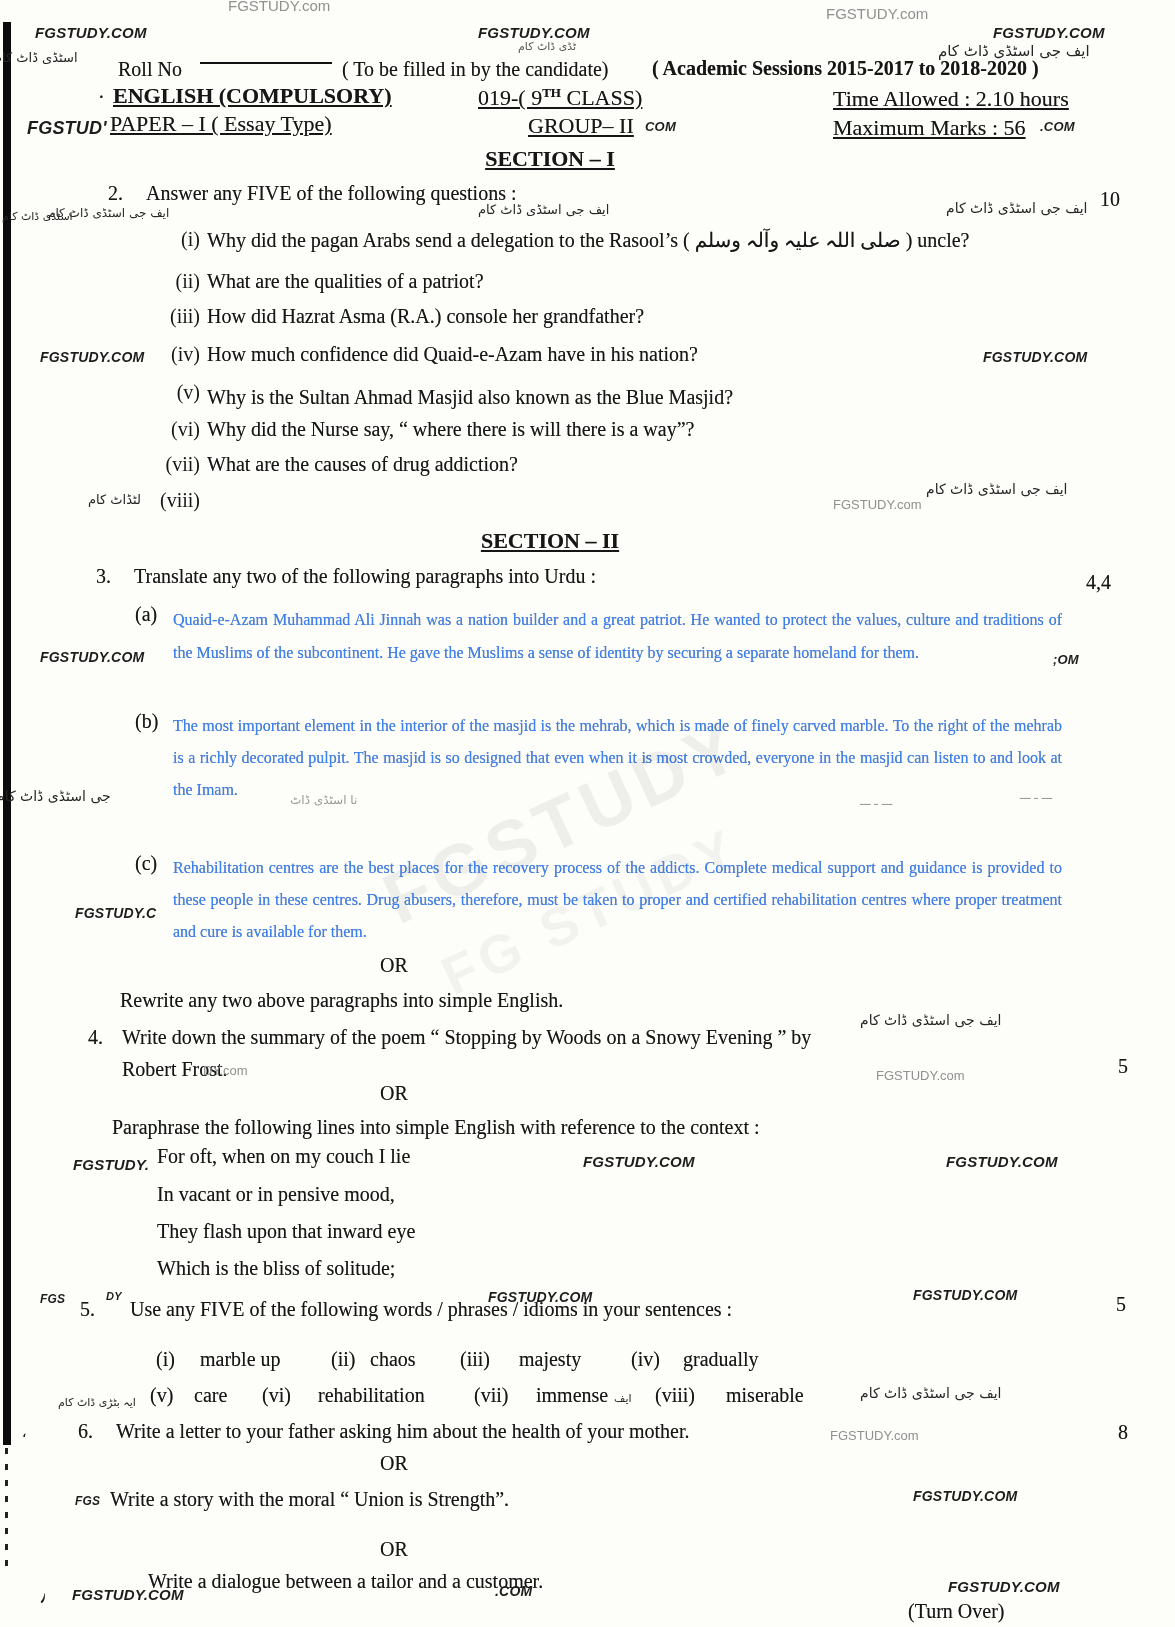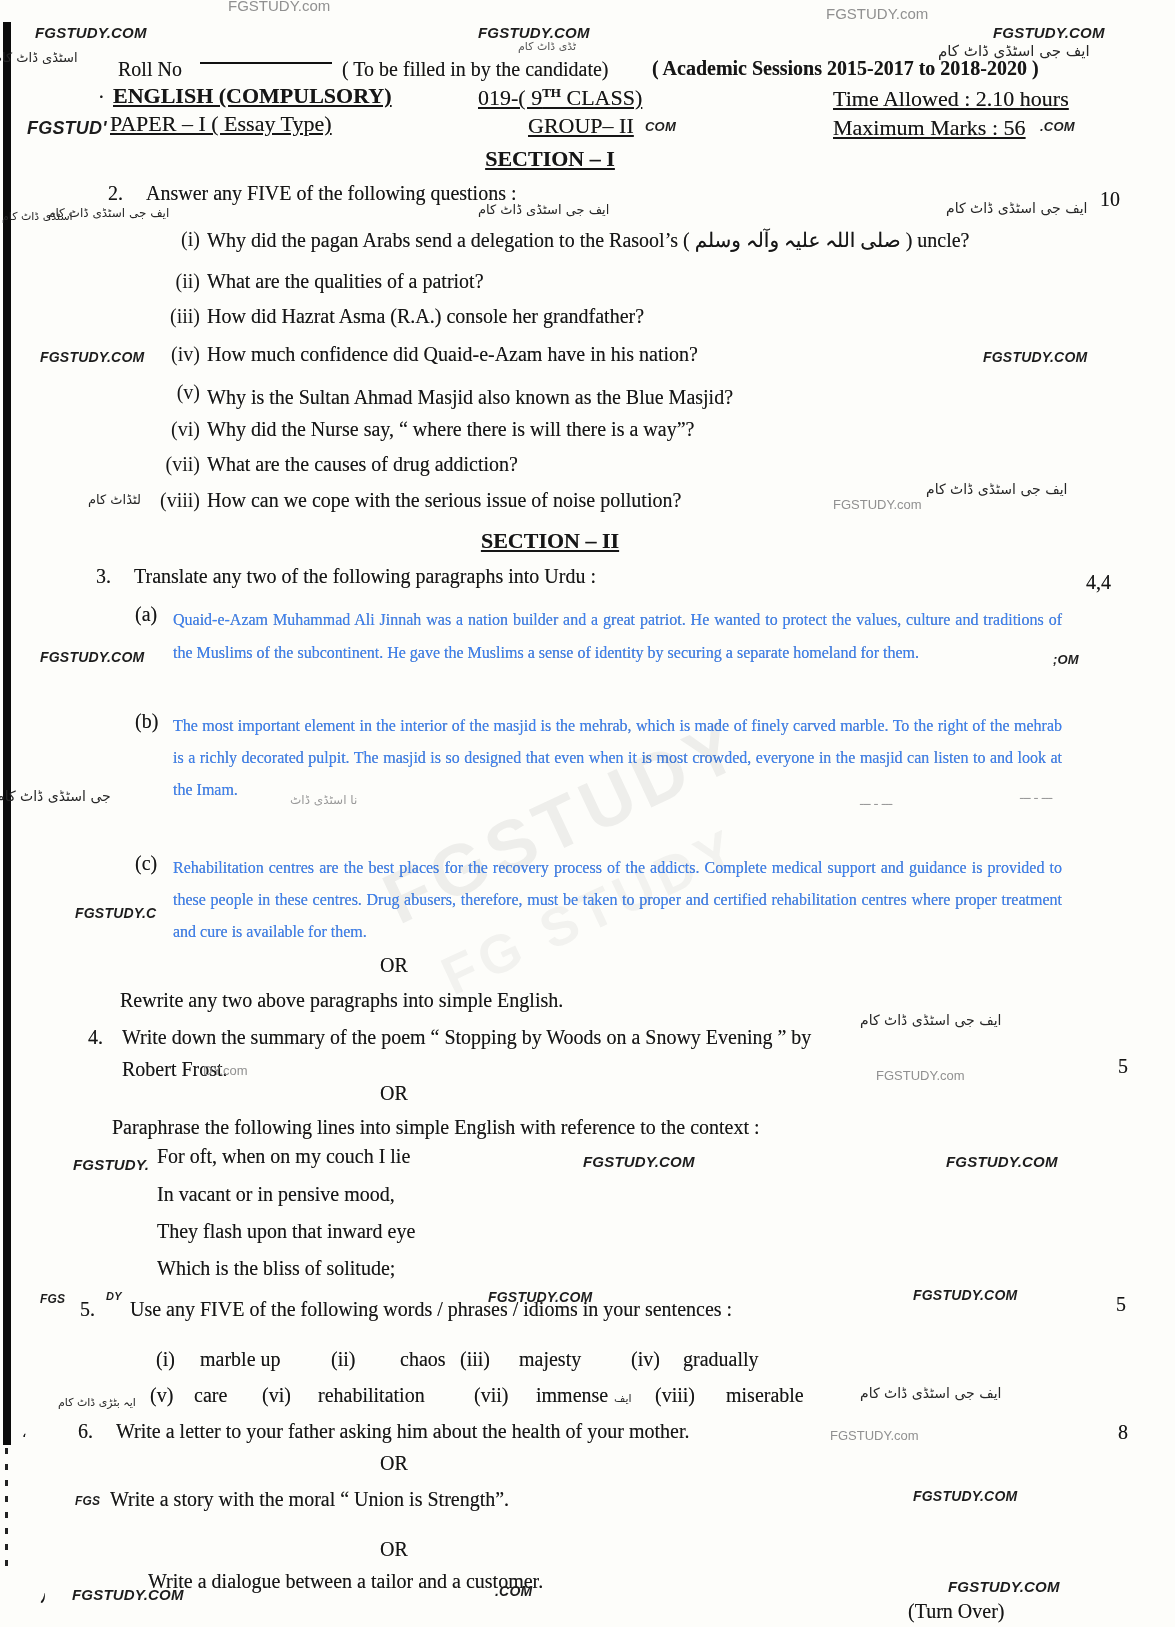--- a/index.html
+++ b/index.html
@@ -92,21 +92,20 @@
   <div class="t" style="left:207px;top:386px;">Why is the Sultan Ahmad Masjid also known as the Blue Masjid?</div>
 
   <div class="qnum" style="left:112px;top:418px;">(vi)</div>
   <div class="t" style="left:207px;top:418px;">Why did the Nurse say, “ where there is will there is a way”?</div>
 
   <div class="qnum" style="left:112px;top:453px;">(vii)</div>
   <div class="t" style="left:207px;top:453px;">What are the causes of drug addiction?</div>
 
   <div class="urdu" style="left:88px;top:492px;font-size:13px;">لٹڈاٹ کام</div>
   <div class="qnum" style="left:112px;top:489px;">(viii)</div>
-  <div class="t" style="left:207px;top:489px;">How can we cope with the serious issue of noise pollution?</div>
   <div class="urdu" style="left:926px;top:481px;font-size:14px;">ایف جی اسٹڈی ڈاٹ کام</div>
   <div class="wmg" style="left:833px;top:497px;font-size:13px;">FGSTUDY.com</div>
 
   <div class="t b big center" style="top:528px;">SECTION – II</div>
 
   <div class="t" style="left:96px;top:565px;">3.</div>
   <div class="t" style="left:134px;top:565px;">Translate any two of the following paragraphs into Urdu  :</div>
   <div class="t" style="left:1086px;top:571px;">4,4</div>
 
   <div class="t" style="left:135px;top:603px;">(a)</div>
@@ -154,21 +153,21 @@
   <div class="t" style="left:80px;top:1298px;">5.</div>
   <div class="wm" style="left:106px;top:1290px;font-size:11px;">DY</div>
   <div class="t" style="left:130px;top:1298px;">Use any FIVE of the following words / phrases / idioms in your sentences  :</div>
   <div class="wm" style="left:488px;top:1289px;">FGSTUDY.COM</div>
   <div class="wm" style="left:913px;top:1287px;">FGSTUDY.COM</div>
   <div class="t" style="left:1116px;top:1293px;">5</div>
 
   <div class="t" style="left:156px;top:1348px;">(i)</div>
   <div class="t" style="left:200px;top:1348px;">marble up</div>
   <div class="t" style="left:331px;top:1348px;">(ii)</div>
-  <div class="t" style="left:400px;top:1348px;">chaos</div>
+  <div class="t" style="left:370px;top:1348px;">chaos</div>
   <div class="t" style="left:460px;top:1348px;">(iii)</div>
   <div class="t" style="left:519px;top:1348px;">majesty</div>
   <div class="t" style="left:631px;top:1348px;">(iv)</div>
   <div class="t" style="left:683px;top:1348px;">gradually</div>
 
   <div class="urdu" style="left:58px;top:1396px;font-size:11px;">ایہ بٹڑی ڈاٹ کام</div>
   <div class="t" style="left:150px;top:1384px;">(v)</div>
   <div class="t" style="left:194px;top:1384px;">care</div>
   <div class="t" style="left:262px;top:1384px;">(vi)</div>
   <div class="t" style="left:318px;top:1384px;">rehabilitation</div>

